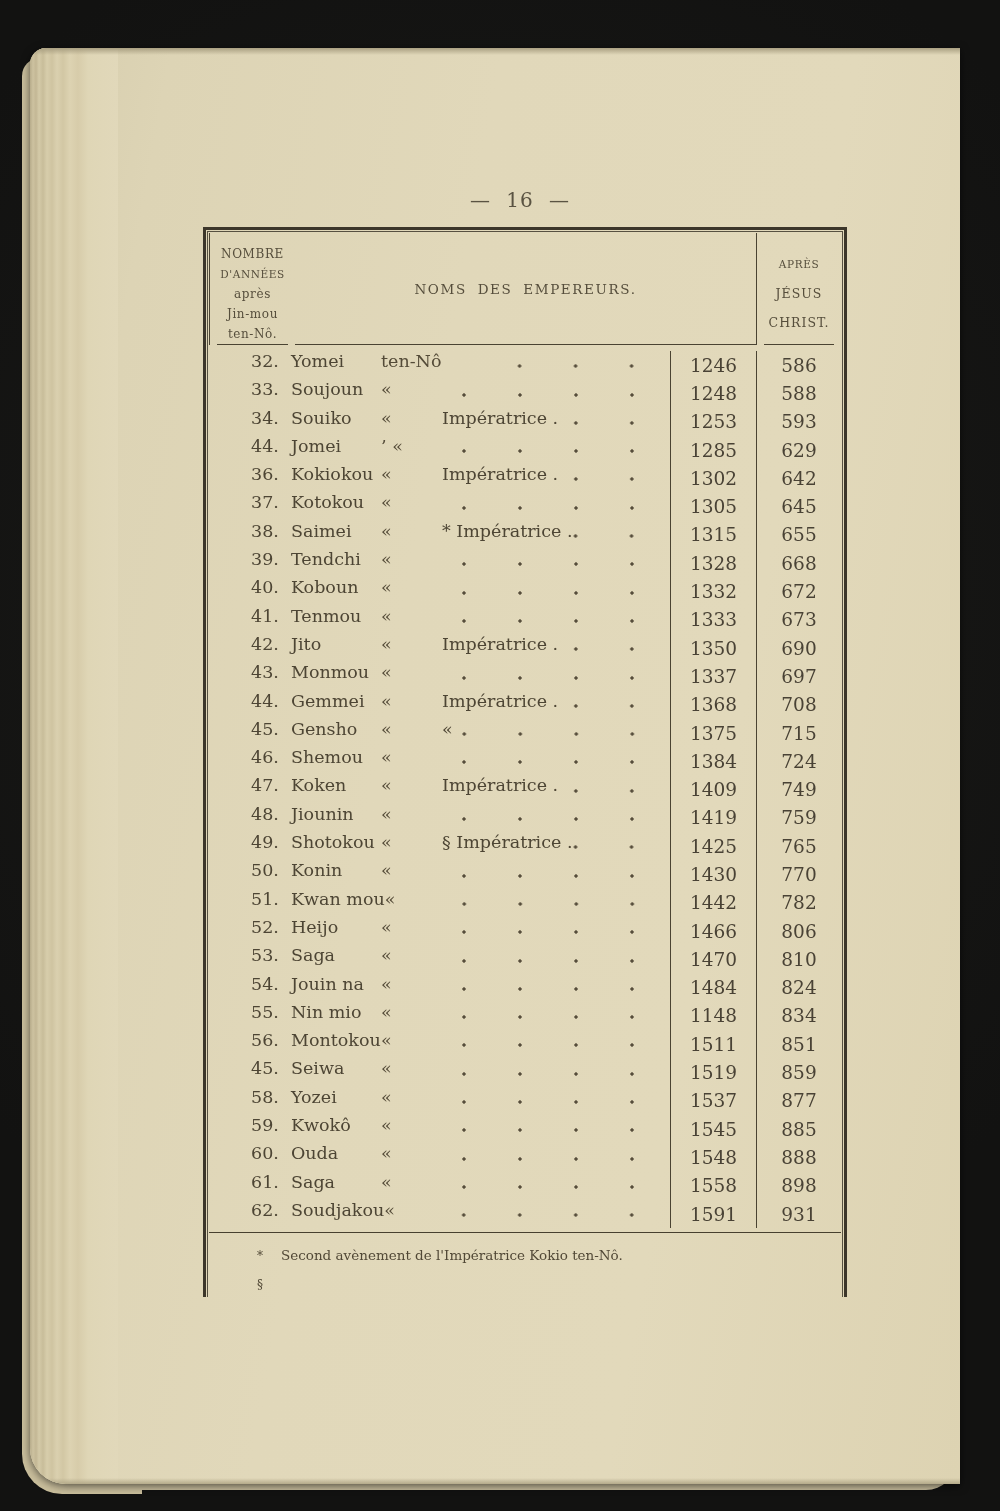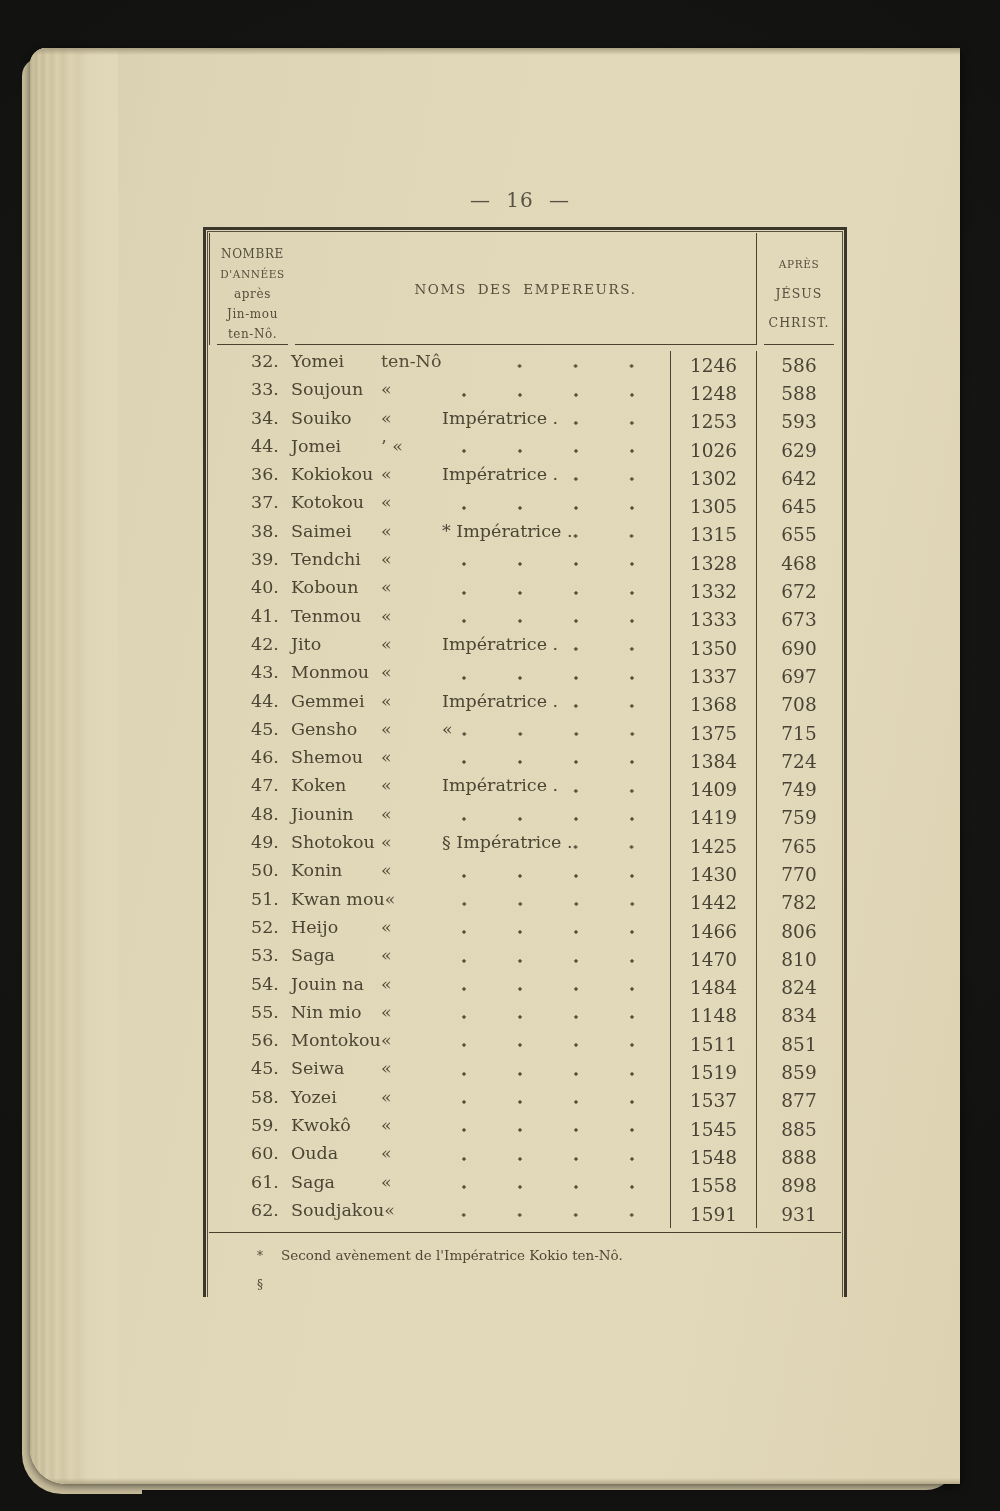--- a/index.html
+++ b/index.html
@@ -177,21 +177,21 @@
             <div class="cell-ad col-divider-left">593</div>
           </div>
           <div class="row">
             <div class="cell-names">
               <span class="no">44.</span>
               <span class="name">Jomei</span>
               <span class="mark">’ «</span>
               <span class="title"></span>
               <div class="leader"></div>
             </div>
-            <div class="cell-years col-divider-left">1026</div>
+            <div class="cell-years col-divider-left">1285</div>
             <div class="cell-ad col-divider-left">629</div>
           </div>
           <div class="row">
             <div class="cell-names">
               <span class="no">36.</span>
               <span class="name">Kokiokou</span>
               <span class="mark">«</span>
               <span class="title">Impératrice .</span>
               <div class="leader"></div>
             </div>
@@ -222,21 +222,21 @@
           </div>
           <div class="row">
             <div class="cell-names">
               <span class="no">39.</span>
               <span class="name">Tendchi</span>
               <span class="mark">«</span>
               <span class="title"></span>
               <div class="leader"></div>
             </div>
             <div class="cell-years col-divider-left">1328</div>
-            <div class="cell-ad col-divider-left">468</div>
+            <div class="cell-ad col-divider-left">668</div>
           </div>
           <div class="row">
             <div class="cell-names">
               <span class="no">40.</span>
               <span class="name">Koboun</span>
               <span class="mark">«</span>
               <span class="title"></span>
               <div class="leader"></div>
             </div>
             <div class="cell-years col-divider-left">1332</div>

